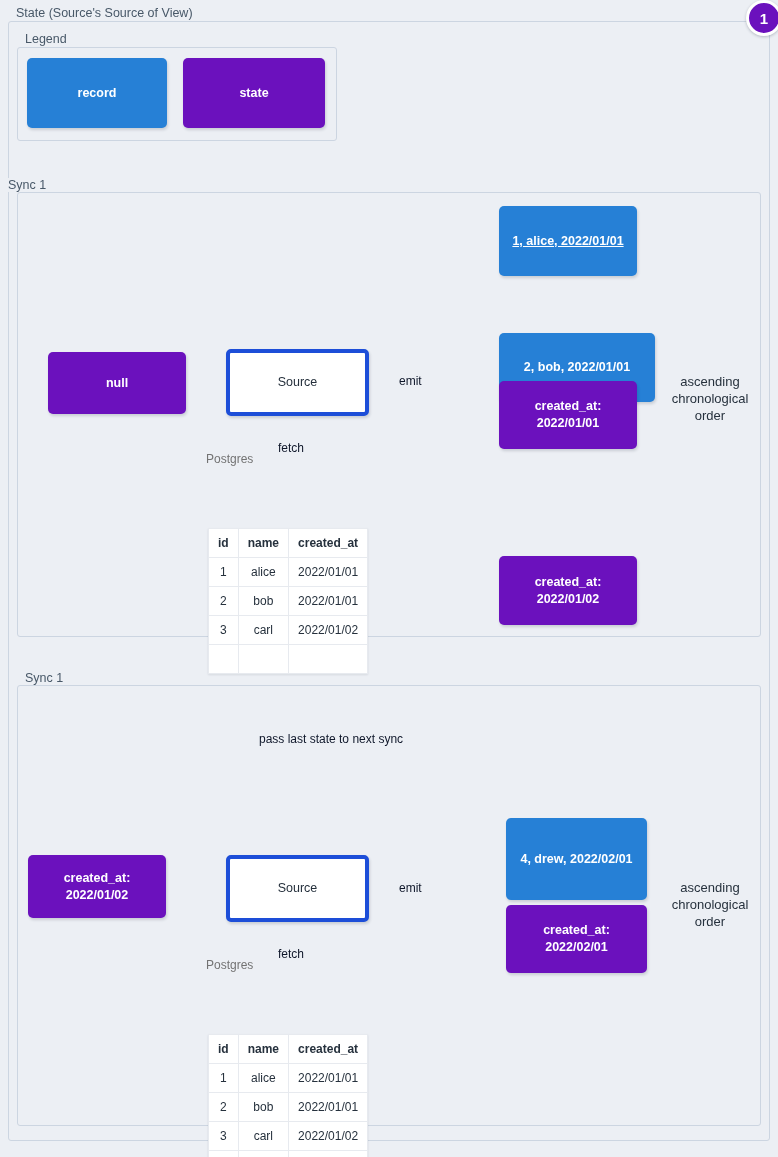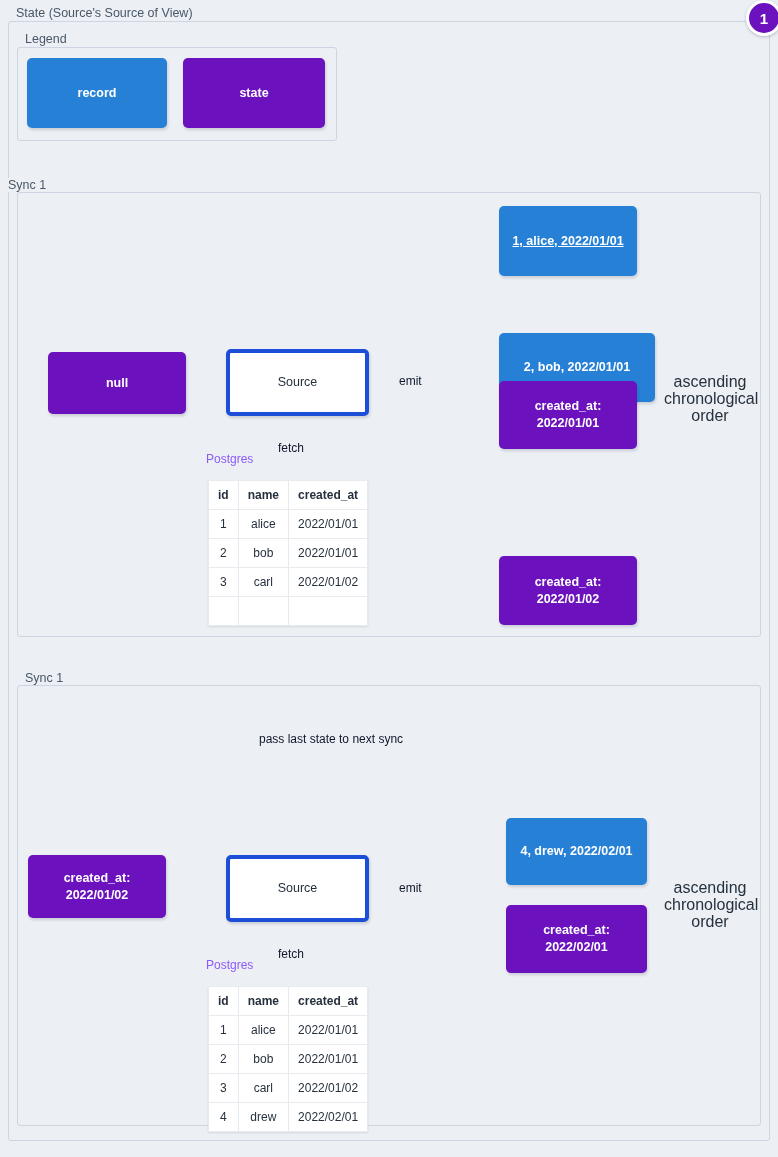--- a/index.html
+++ b/index.html
@@ -114,48 +114,49 @@
   #s1-rec-1   { left: 499px; top: 206px; width: 138px; height: 70px; text-decoration: underline; }
   #s1-rec-2   { left: 499px; top: 294px; width: 156px; height: 69px; margin-top: 39px; }
   #s1-state-1 { left: 499px; top: 381px; width: 138px; height: 68px; }
   #s1-rec-3   { left: 499px; top: 468px; width: 138px; height: 69px; }
   #s1-state-2 { left: 499px; top: 556px; width: 138px; height: 69px; }
 
   
   #s2-state-in { left: 28px;  top: 855px; width: 138px; height: 63px; }
   #s2-source   { left: 226px; top: 855px; width: 143px; height: 67px; }
 
-  #s2-rec-1   { left: 506px; top: 818px; width: 141px; height: 67px; text-align: center; }
+  #s2-rec-1   { left: 506px; top: 818px; width: 141px; height: 82px; text-align: center; }
   #s2-state-1 { left: 506px; top: 905px; width: 141px; height: 68px; }
 
   
   .db-table {
     position: absolute;
     border-collapse: collapse;
     background: #ffffff;
     font-size: 12px;
     color: #26313d;
     box-shadow: 0 1px 2px rgba(20,30,50,0.10);
+    margin-top: 48px;
   }
   .db-table td, .db-table th {
     border: 1px solid #e7eaef;
     height: 28px;
     padding: 0 9px;
     text-align: center;
     font-weight: normal;
     white-space: nowrap;
   }
   .db-table th { font-weight: bold; }
   #s1-table { left: 208px; top: 480px; }
   #s2-table { left: 208px; top: 986px; }
 
   .db-caption {
     position: absolute;
     font-size: 12px;
-    color: #8b5cf6;
+    color: #737373;
     white-space: nowrap;
   }
   #s1-caption { left: 206px; top: 452px; }
   #s2-caption { left: 206px; top: 958px; }
 
   
   .edge-label {
     position: absolute;
     font-size: 12px;
     color: #0f172a;
@@ -165,21 +166,21 @@
     line-height: 15px;
   }
   #s1-emit   { left: 396px; top: 374px; }
   #s1-fetch  { left: 275px; top: 441px; }
   #s2-emit   { left: 396px; top: 881px; }
   #s2-fetch  { left: 275px; top: 947px; }
   #pass-label { left: 256px; top: 732px; }
 
   .order-label {
     position: absolute;
-    font-size: 16px;
+    font-size: 13px;
     color: #26313d;
     text-align: center;
     line-height: 17px;
     background: #eceff4;
     padding: 1px 3px;
     white-space: pre-line;
     width: 92px;
   }
   #s1-order { left: 661px; top: 372px; }
   #s2-order { left: 661px; top: 878px; }

